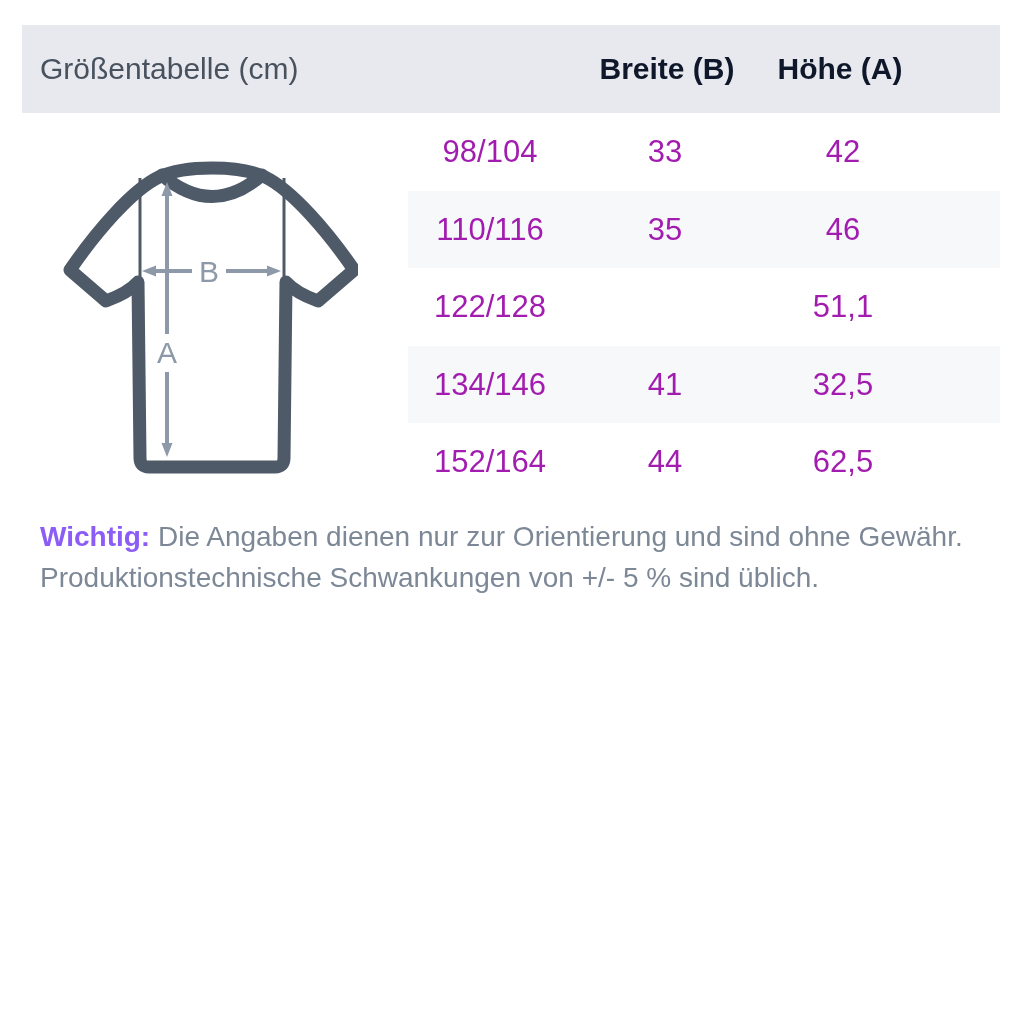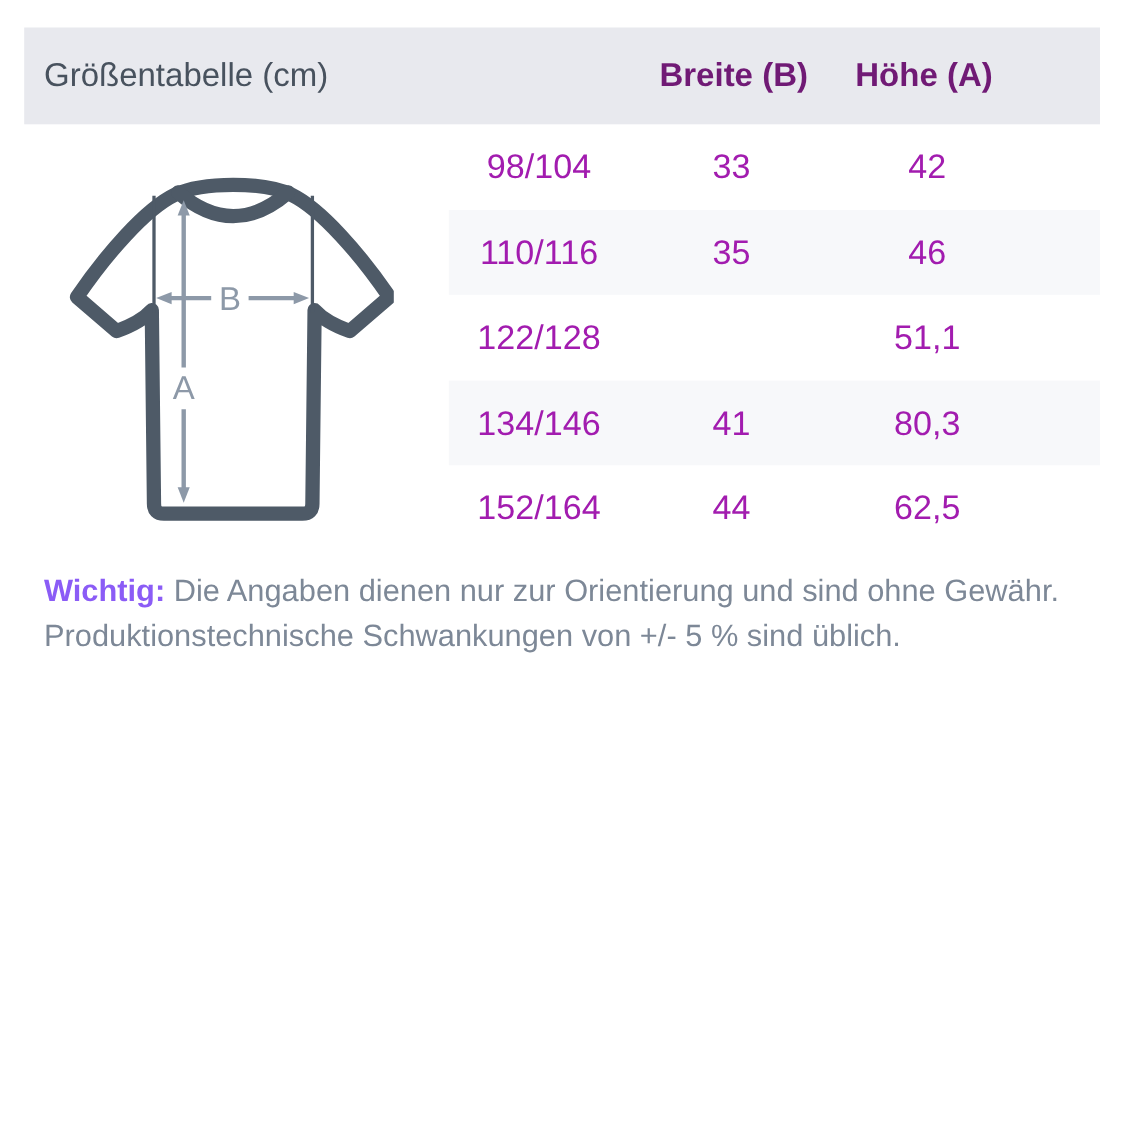--- a/index.html
+++ b/index.html
@@ -11,21 +11,21 @@
   .header-bar{
     position:absolute;left:22px;top:25px;width:978px;height:88px;
     background:#e8e9ee;
   }
   .header-title{
     position:absolute;left:18px;top:0;height:88px;line-height:88px;
     font-size:30px;font-weight:normal;color:#48525e;white-space:nowrap;
   }
   .header-col{
     position:absolute;top:0;height:88px;line-height:88px;width:200px;
-    text-align:center;font-size:30px;font-weight:bold;color:#701a75;white-space:nowrap;
+    text-align:center;font-size:30px;font-weight:bold;color:#0f172a;white-space:nowrap;
   }
   .header-col.col-b{left:545px;}
   .header-col.col-a{left:718px;}
   
   .rows{position:absolute;left:0;top:113px;width:1024px;}
   .row{position:relative;height:77.6px;}
   .row .stripe-bg{
     position:absolute;left:408px;top:0;width:592px;height:100%;
     background:#f7f8fa;
   }
@@ -73,21 +73,21 @@
 
     <div class="row">
       <div class="cell c-size">122/128</div>
       <div class="cell c-height">51,1</div>
     </div>
 
     <div class="row">
       <div class="stripe-bg"></div>
       <div class="cell c-size">134/146</div>
       <div class="cell c-width">41</div>
-      <div class="cell c-height">80,3</div>
+      <div class="cell c-height">32,5</div>
     </div>
 
     <div class="row">
       <div class="cell c-size">152/164</div>
       <div class="cell c-width">44</div>
       <div class="cell c-height">62,5</div>
     </div>
 
   </div>
 

